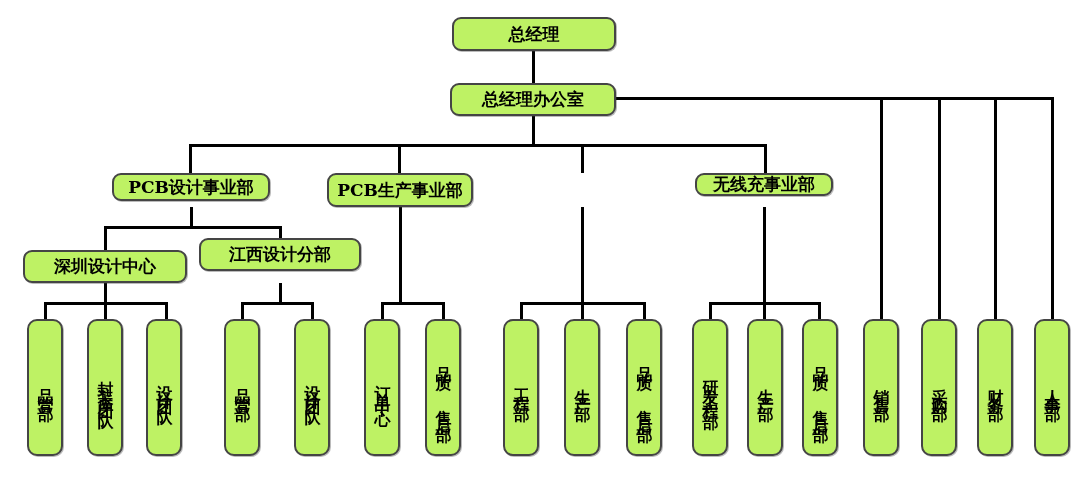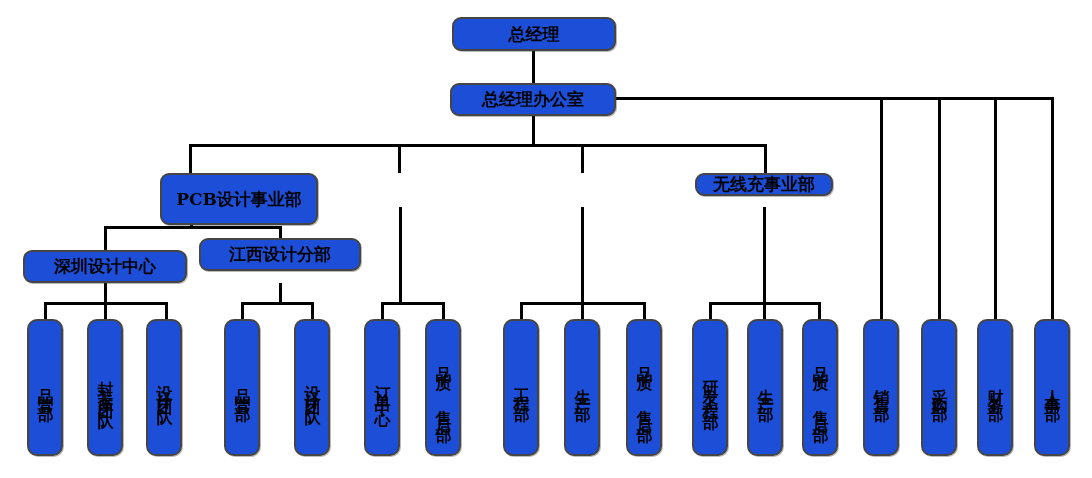--- a/index.html
+++ b/index.html
@@ -2,21 +2,21 @@
 <html><head>
 <meta charset="utf-8">
 <style>
   html,body{margin:0;padding:0;background:#ffffff;}
   .stage{
     position:relative;width:1092px;height:478px;background:#ffffff;overflow:hidden;
     font-family:"DejaVu Serif","Liberation Serif",serif;
   }
   .box{
     position:absolute;box-sizing:border-box;
-    background:#1d4ed8;border:2px solid #454545;border-radius:9px;
+    background:#bef264;border:2px solid #454545;border-radius:9px;
     display:flex;align-items:center;justify-content:center;
     color:#000;font-weight:bold;font-size:17px;white-space:nowrap;
     box-shadow:1px 1px 0 rgba(60,60,60,0.35);
   }
   .vbox{
     writing-mode:vertical-rl;text-orientation:upright;
     letter-spacing:8px;font-size:16px;border-radius:10px;overflow:hidden;
   }
   .line{position:absolute;background:#000;}
 </style>
@@ -66,21 +66,22 @@
   <div class="line" style="left:643px;top:302px;width:3px;height:17px;"></div>
 
   <div class="line" style="left:763px;top:207px;width:3px;height:112px;"></div>
   <div class="line" style="left:709px;top:302px;width:112px;height:3px;"></div>
   <div class="line" style="left:709px;top:302px;width:3px;height:17px;"></div>
   <div class="line" style="left:818px;top:302px;width:3px;height:17px;"></div>
 
   <div class="box" style="left:452px;top:17px;width:164px;height:34px;">总经理</div>
   <div class="box" style="left:450px;top:83px;width:166px;height:33px;">总经理办公室</div>
 
-  <div class="box" style="left:112px;top:173px;width:158px;height:52px;margin-left:48px;">PCB设计事业部</div>
+  <div class="box" style="left:112px;top:173px;width:158px;height:28px;">PCB设计事业部</div>
+  <div class="box" style="left:327px;top:173px;width:146px;height:34px;">PCB生产事业部</div>
   <div class="box" style="left:695px;top:173px;width:138px;height:23px;">无线充事业部</div>
 
   <div class="box" style="left:23px;top:250px;width:164px;height:33px;">深圳设计中心</div>
   <div class="box" style="left:199px;top:238px;width:162px;height:33px;">江西设计分部</div>
 
   <div class="box vbox" style="left:27px;top:319px;width:36px;height:137px;">品管部</div>
   <div class="box vbox" style="left:87px;top:319px;width:36px;height:137px;">封装库团队</div>
   <div class="box vbox" style="left:146px;top:319px;width:36px;height:137px;">设计团队</div>
 
   <div class="box vbox" style="left:224px;top:319px;width:36px;height:137px;">品管部</div>

